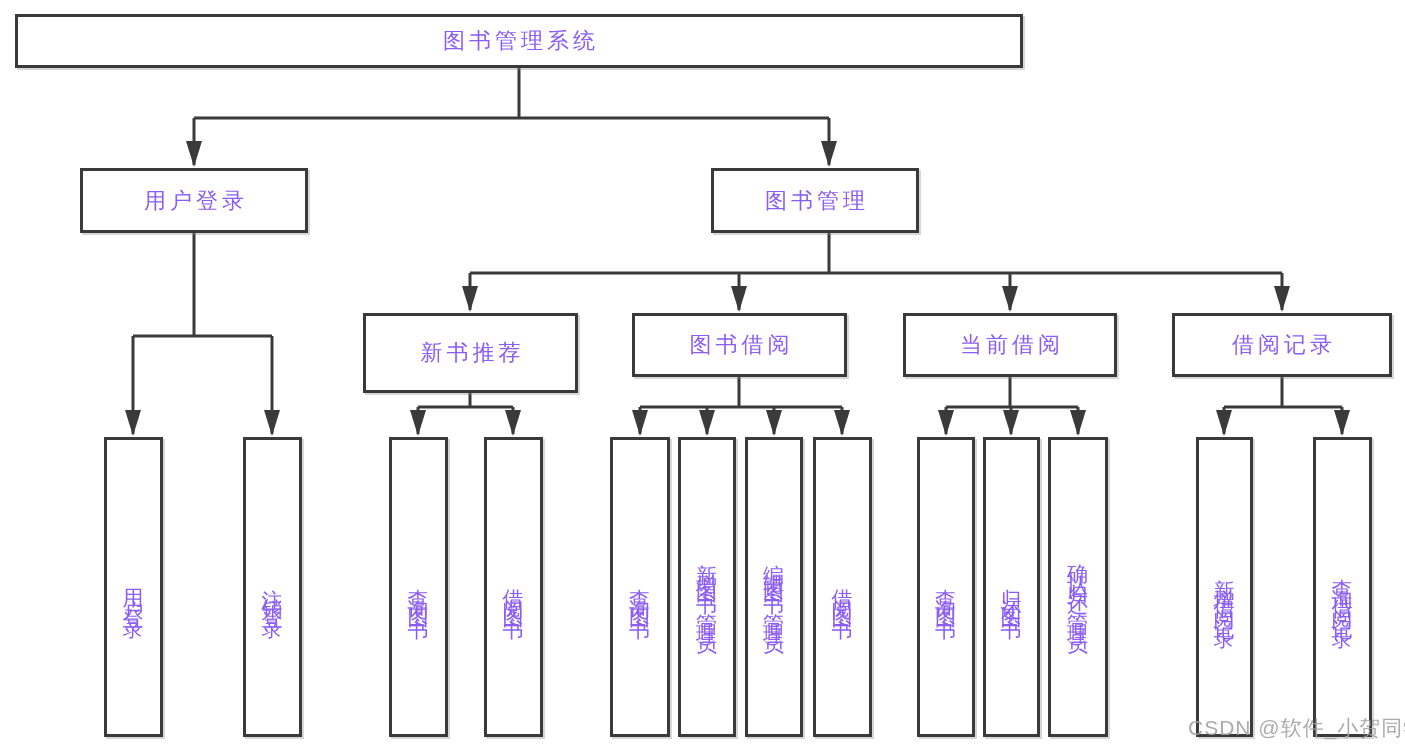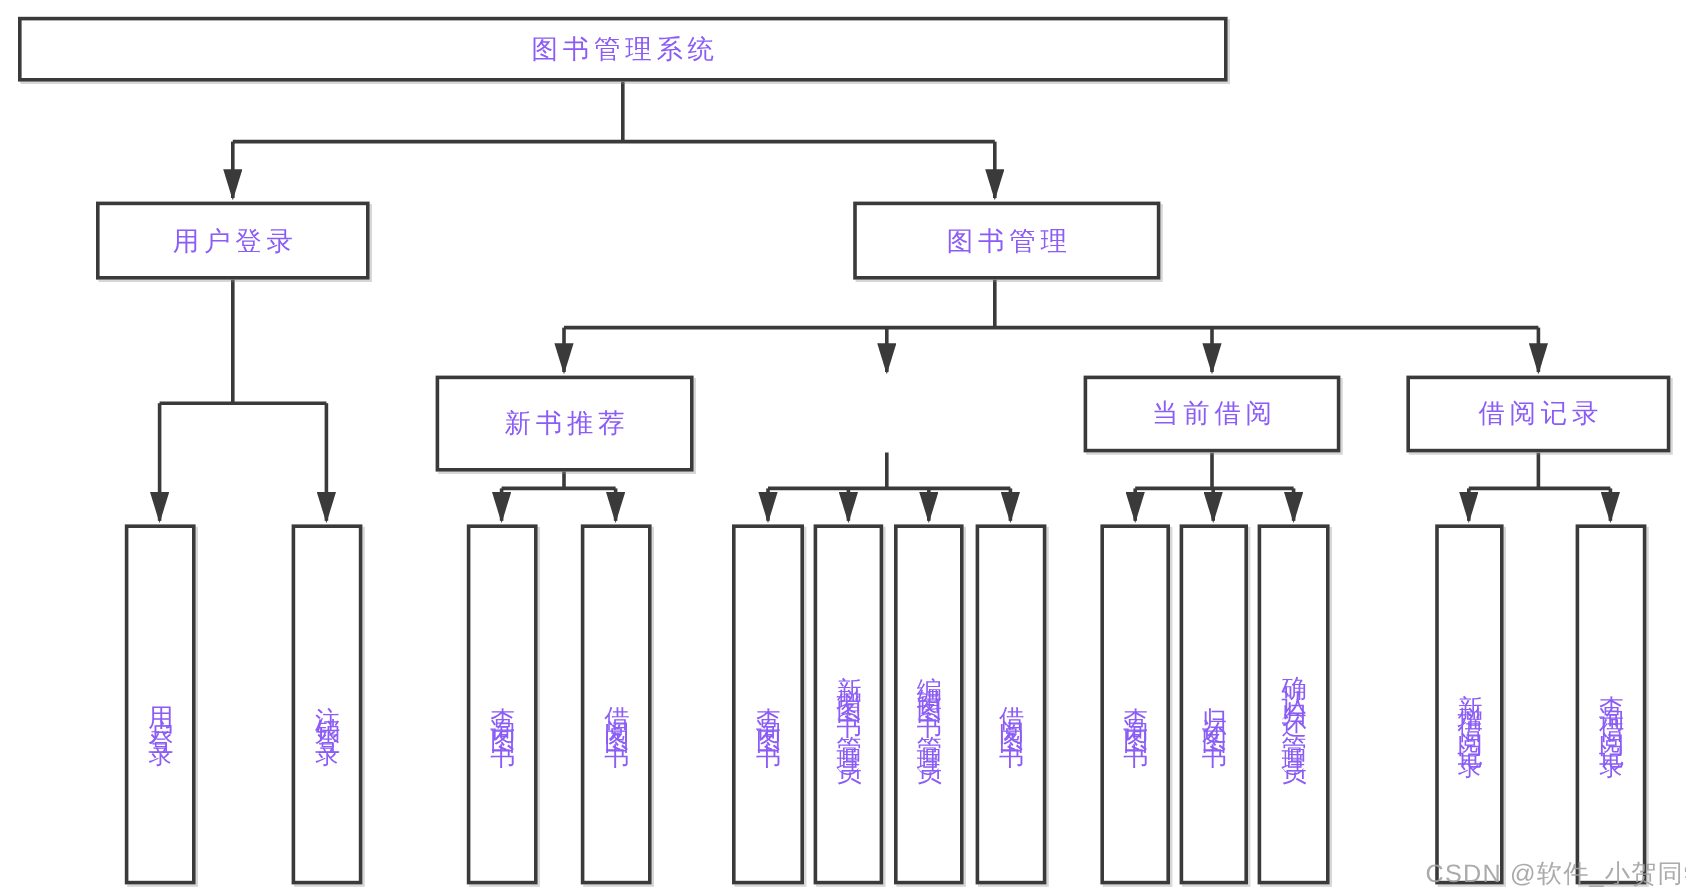--- a/index.html
+++ b/index.html
@@ -76,23 +76,24 @@
         <path d="M1282 377 V407 M1224 407 H1342"></path>
         <path d="M1224 407 V434" marker-end="url(#arrow)"></path>
         <path d="M1342 407 V434" marker-end="url(#arrow)"></path>
       </g>
     </g>
   </svg>
 
   <div class="box h-box" style="left:15px;top:14px;width:1008px;height:54px">图书管理系统</div>
 
   <div class="box h-box" style="left:80px;top:168px;width:228px;height:65px">用户登录</div>
-  <div class="box h-box" style="left:711px;top:168px;width:256px;height:65px">图书管理</div>
+  <div class="box h-box" style="left:711px;top:168px;width:208px;height:65px">图书管理</div>
 
   <div class="box h-box" style="left:363px;top:313px;width:215px;height:80px">新书推荐</div>
+  <div class="box h-box" style="left:632px;top:313px;width:215px;height:64px">图书借阅</div>
   <div class="box h-box" style="left:1172px;top:313px;width:220px;height:64px">借阅记录</div>
   <div class="box h-box" style="left:903px;top:313px;width:214px;height:64px">当前借阅</div>
 
   <div class="box v-box" style="left:104px;top:437px;width:59px;height:300px">用户登录</div>
   <div class="box v-box" style="left:243px;top:437px;width:59px;height:300px">注销登录</div>
 
   <div class="box v-box" style="left:389px;top:437px;width:59px;height:300px">查询图书</div>
   <div class="box v-box" style="left:484px;top:437px;width:59px;height:300px">借阅图书</div>
 
   <div class="box v-box" style="left:610px;top:437px;width:60px;height:300px">查询图书</div>

